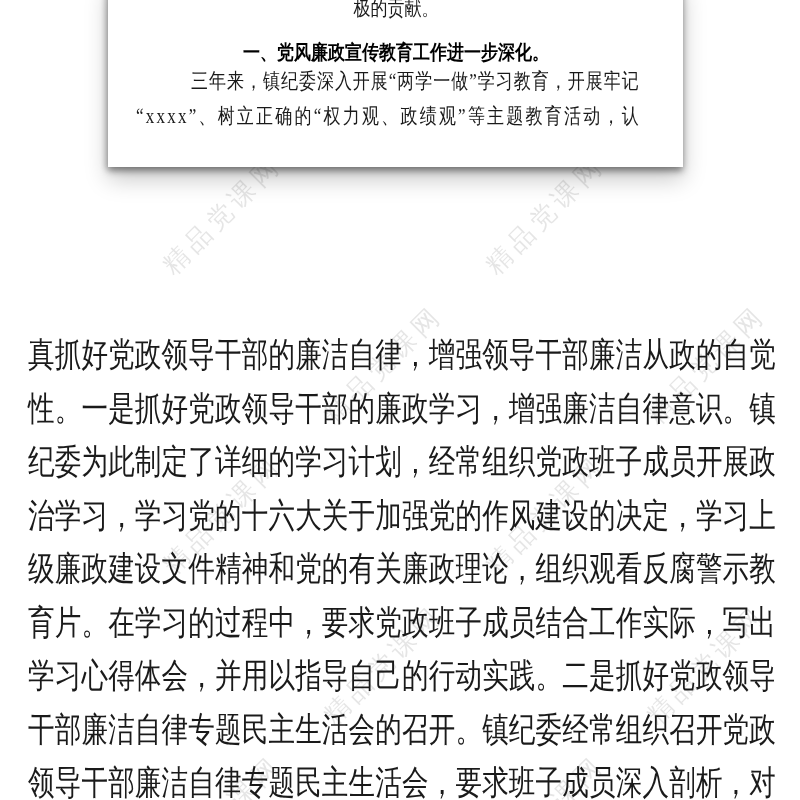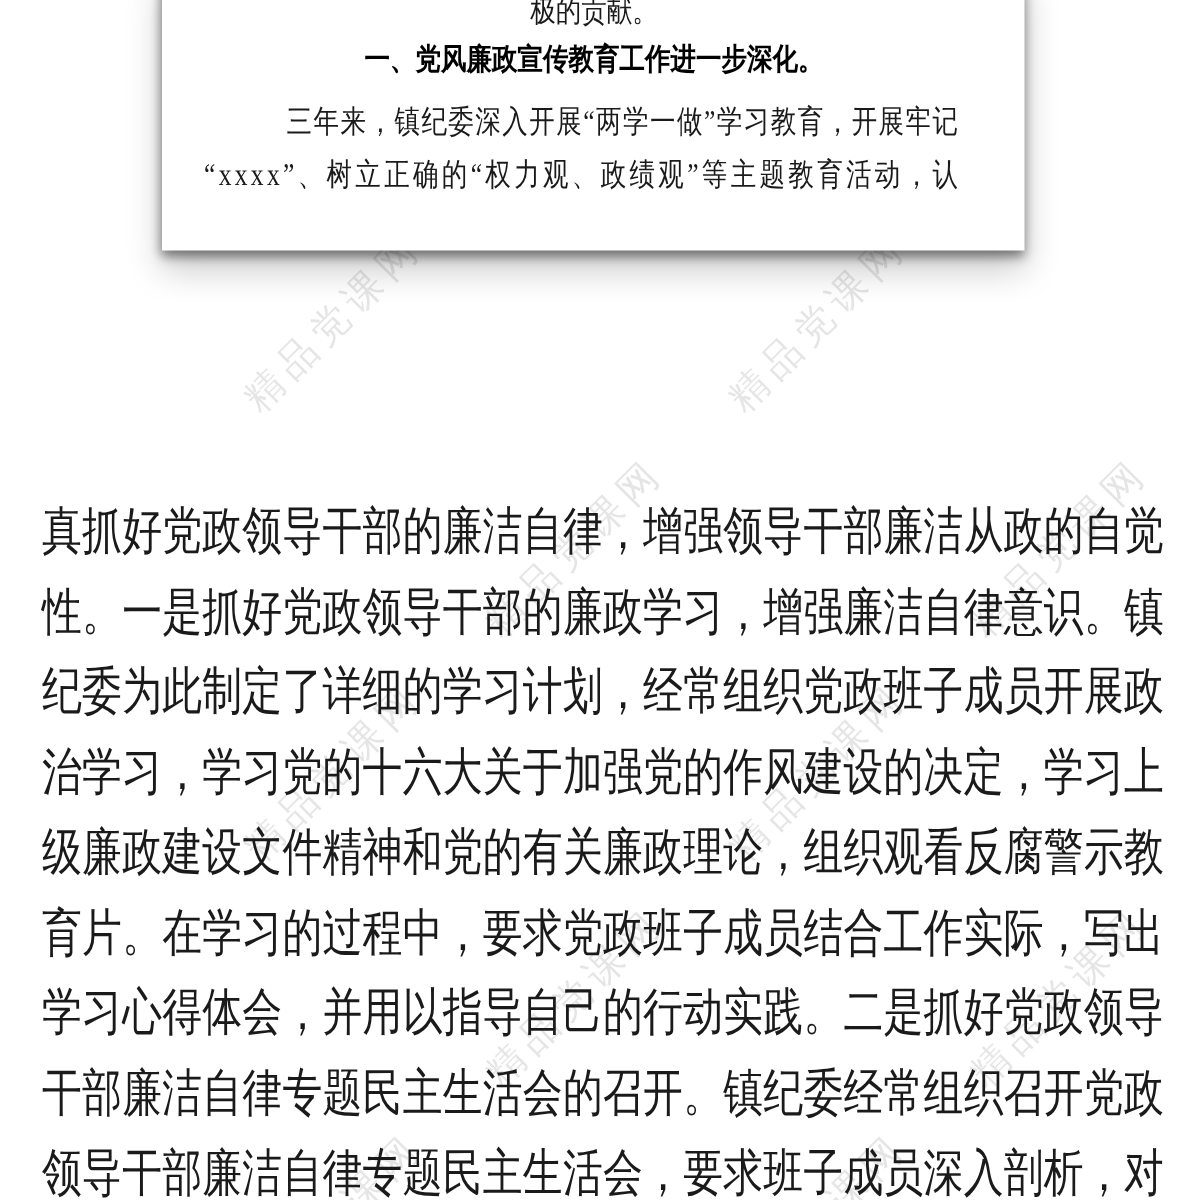--- a/index.html
+++ b/index.html
@@ -63,21 +63,21 @@
       <div class="wm" style="left: 383px; top: 665px;">精品党课网</div>
       <div class="wm" style="left: 706px; top: 665px;">精品党课网</div>
       <div class="wm" style="left: 222px; top: 815px;">精品党课网</div>
       <div class="wm" style="left: 545px; top: 815px;">精品党课网</div>
     </div>
 
   <div class="card">
     <div class="card-line card-center" style="top:16px">
       <span>极的贡献。</span>
     </div>
-    <div class="card-line card-center card-heading" style="top:48px">
+    <div class="card-line card-center card-heading" style="top:60px">
       <span>一、党风廉政宣传教育工作进一步深化。</span>
     </div>
     <div class="card-line card-justify" style="left:83px;top:89px;width:553px">
         <span>三</span>
         <span>年</span>
         <span>来</span>
         <span>，</span>
         <span>镇</span>
         <span>纪</span>
         <span>委</span>

